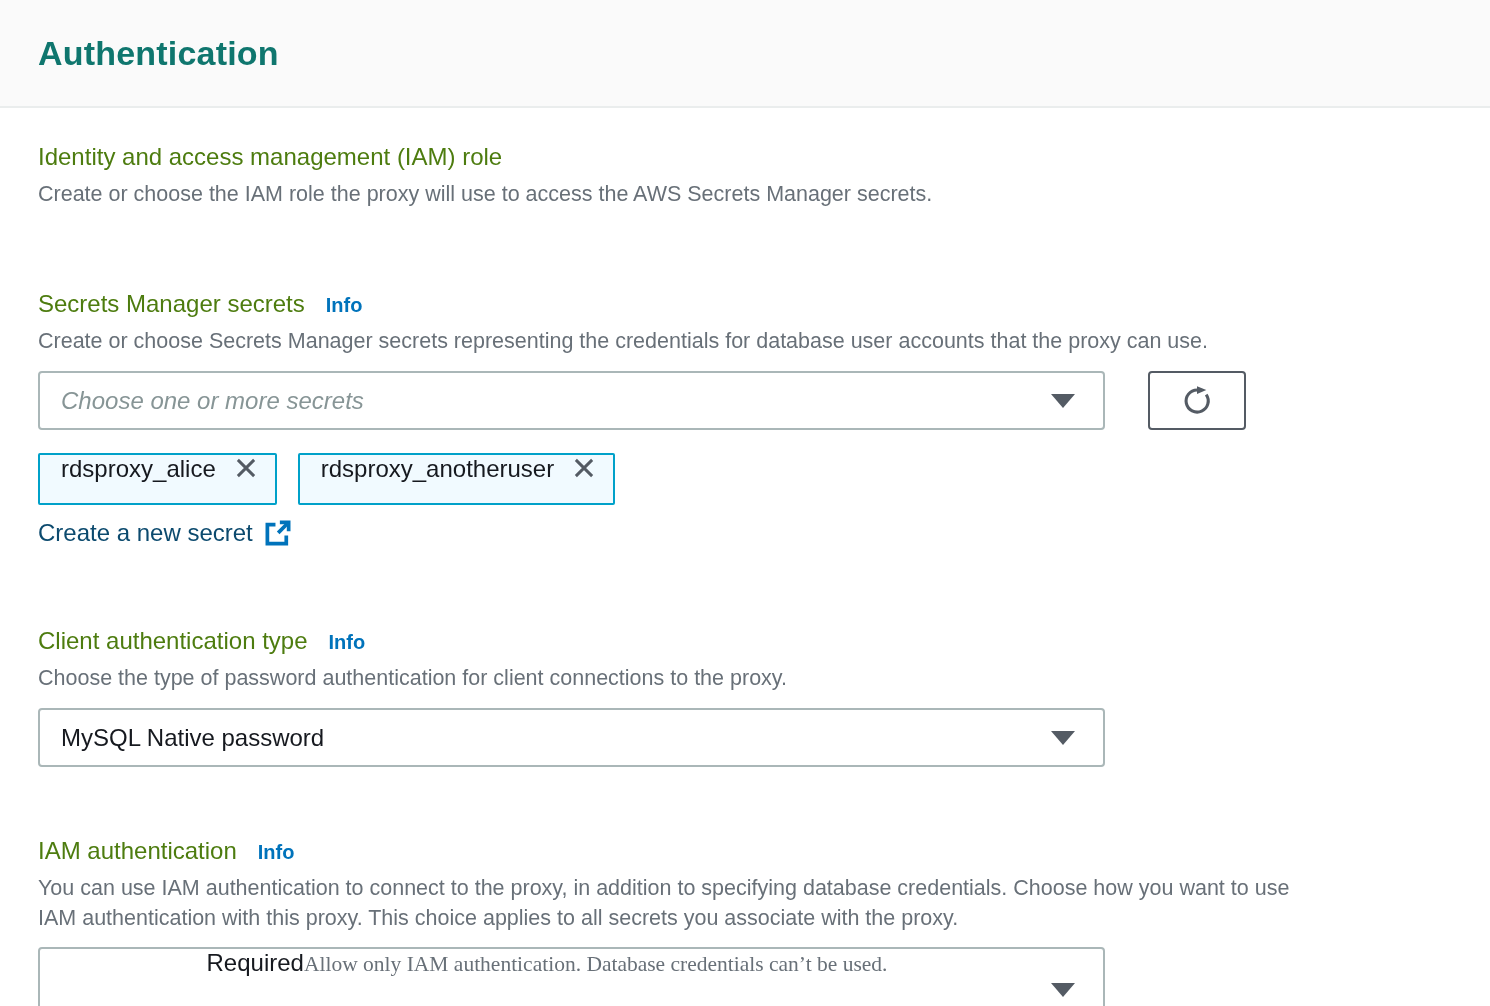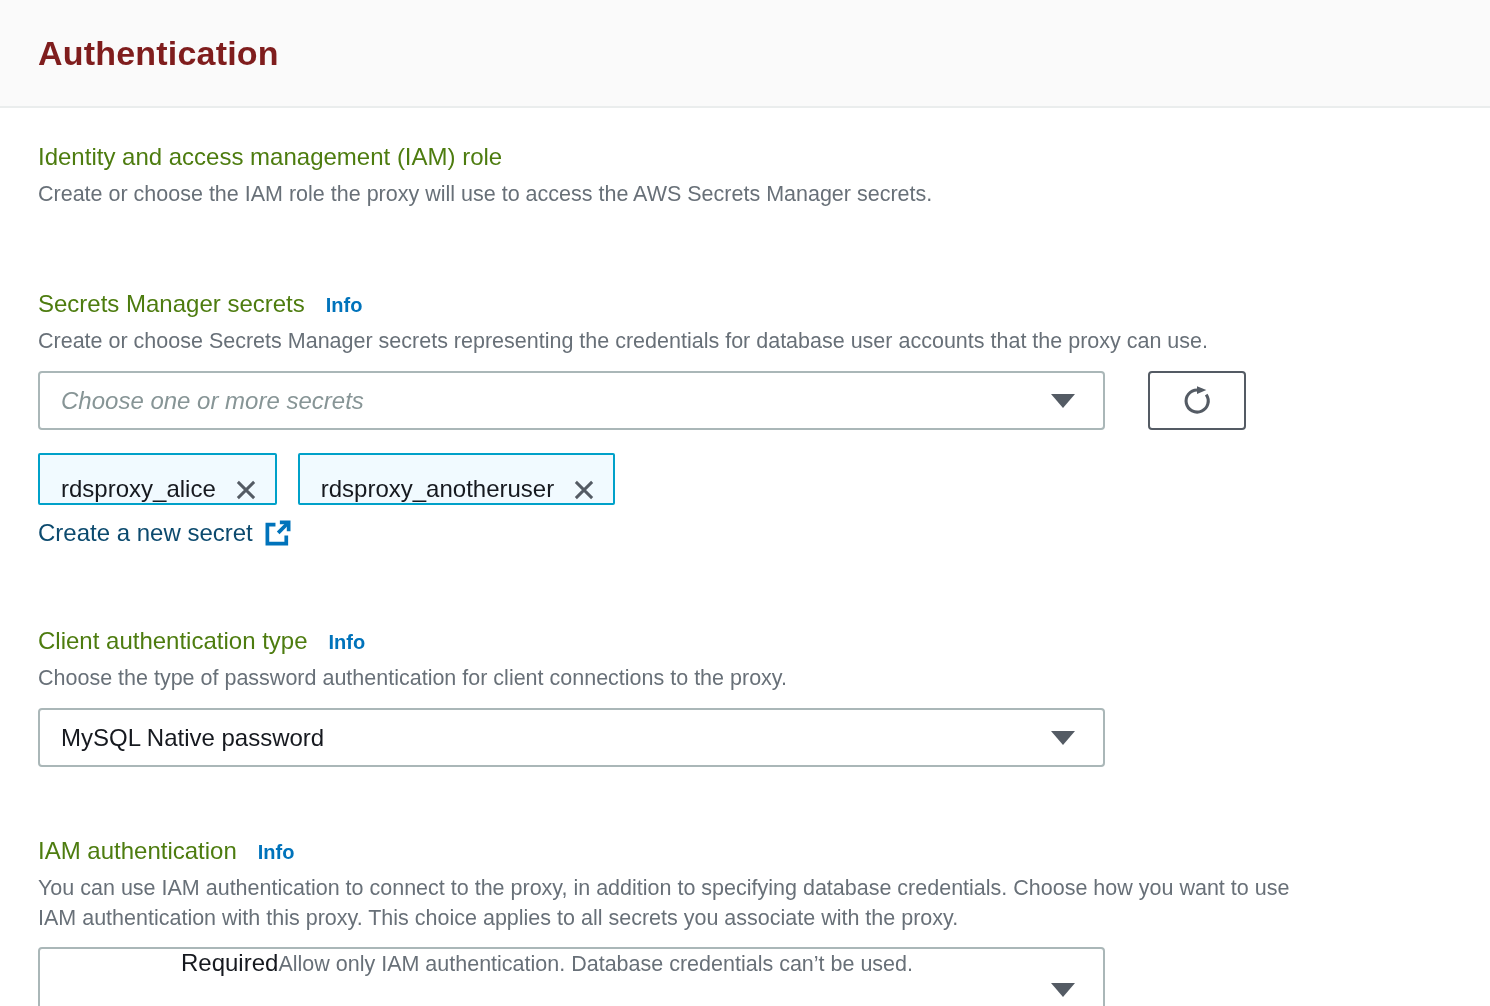--- a/index.html
+++ b/index.html
@@ -14,21 +14,21 @@
   .panel-header {
     height: 108px;
     background: #fafafa;
     border-bottom: 2px solid #eaeded;
     display: flex; align-items: center;
     padding-left: 38px;
   }
   .panel-title {
     margin: 0;
     font-size: 34px; font-weight: 700;
-    color: #7f1d1d; letter-spacing: 0.2px;
+    color: #0f766e; letter-spacing: 0.2px;
   }
   .content { padding: 34px 26px 0 38px; }
 
   .label-row { display: flex; align-items: baseline; gap: 21px; }
   .label { font-size: 24px; color: #4d7c0f; line-height: 30px; }
   .info-link { font-size: 20px; font-weight: 700; color: #0073bb; cursor: pointer; margin-top: 44px; }
   .desc { font-size: 21.5px; color: #687078; line-height: 30px; margin-top: 7px; max-width: 1435px; }
 
   .control-row { display: flex; align-items: stretch; margin-top: 15px; }
   .select {
@@ -47,41 +47,41 @@
     width: 98px; height: 59px; margin-left: 43px;
     border: 2px solid #545b64; border-radius: 4px;
     background: #fff; padding: 0;
     display: flex; align-items: center; justify-content: center;
     cursor: pointer;
   }
 
   .field-secrets { margin-top: 41px; }
   .tags-row { display: flex; gap: 21px; margin-top: 23px; }
   .tag {
-    display: inline-flex; align-items: flex-end;
+    display: inline-flex; align-items: flex-start;
     height: 52px;
     border: 2px solid #00a1c9; background: #f1faff; border-radius: 2px;
     padding: 0 16px 0 21px; gap: 17px;
   }
   .tag-label { font-size: 24px; color: #16191f; white-space: nowrap; }
   .icon-btn { background: none; border: none; padding: 0; line-height: 0; cursor: pointer; }
 
   .link-row { margin-top: 14px; display: flex; align-items: center; gap: 11px; }
   .link { font-size: 24px; color: #0c4a6e; text-decoration: none; cursor: pointer; }
   .link-row .ext { line-height: 0; }
 
   .field-client { margin-top: 40px; }
   .field-iam { margin-top: 30px; }
   .field-iam .control-row { margin-top: 14px; }
 
   .select.tall {
     height: 86px;
     flex-direction: row; align-items: flex-start; justify-content: center;
   }
-  .select-sub { font-size: 21.5px; color: #687078; margin-top: 3px; white-space: nowrap; }
+  .select-sub { font-size: 21.5px; color: #687078; margin-top: 3px; white-space: nowrap; font-family: Liberation Serif, serif; }
 </style>
 </head>
 <body>
 
 <div>
 
   <header class="panel-header">
     <h1 class="panel-title">Authentication</h1>
   </header>
 

